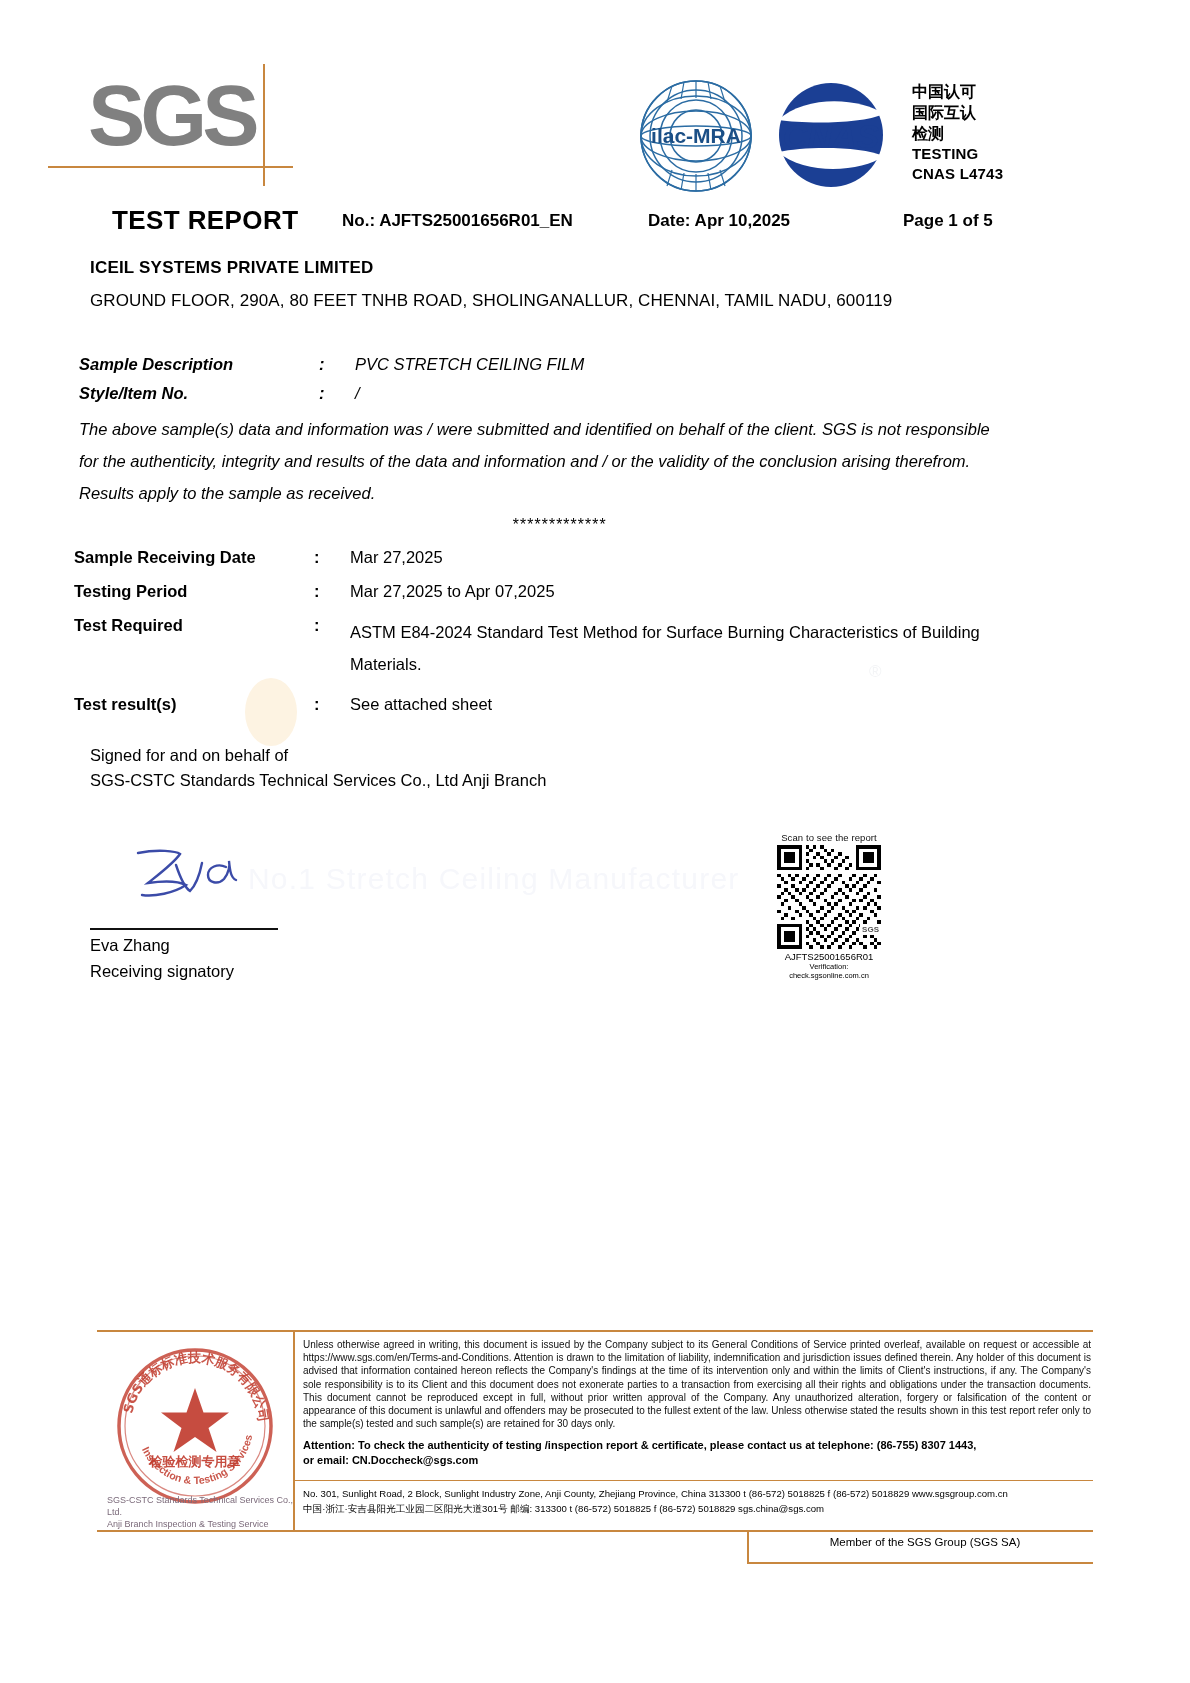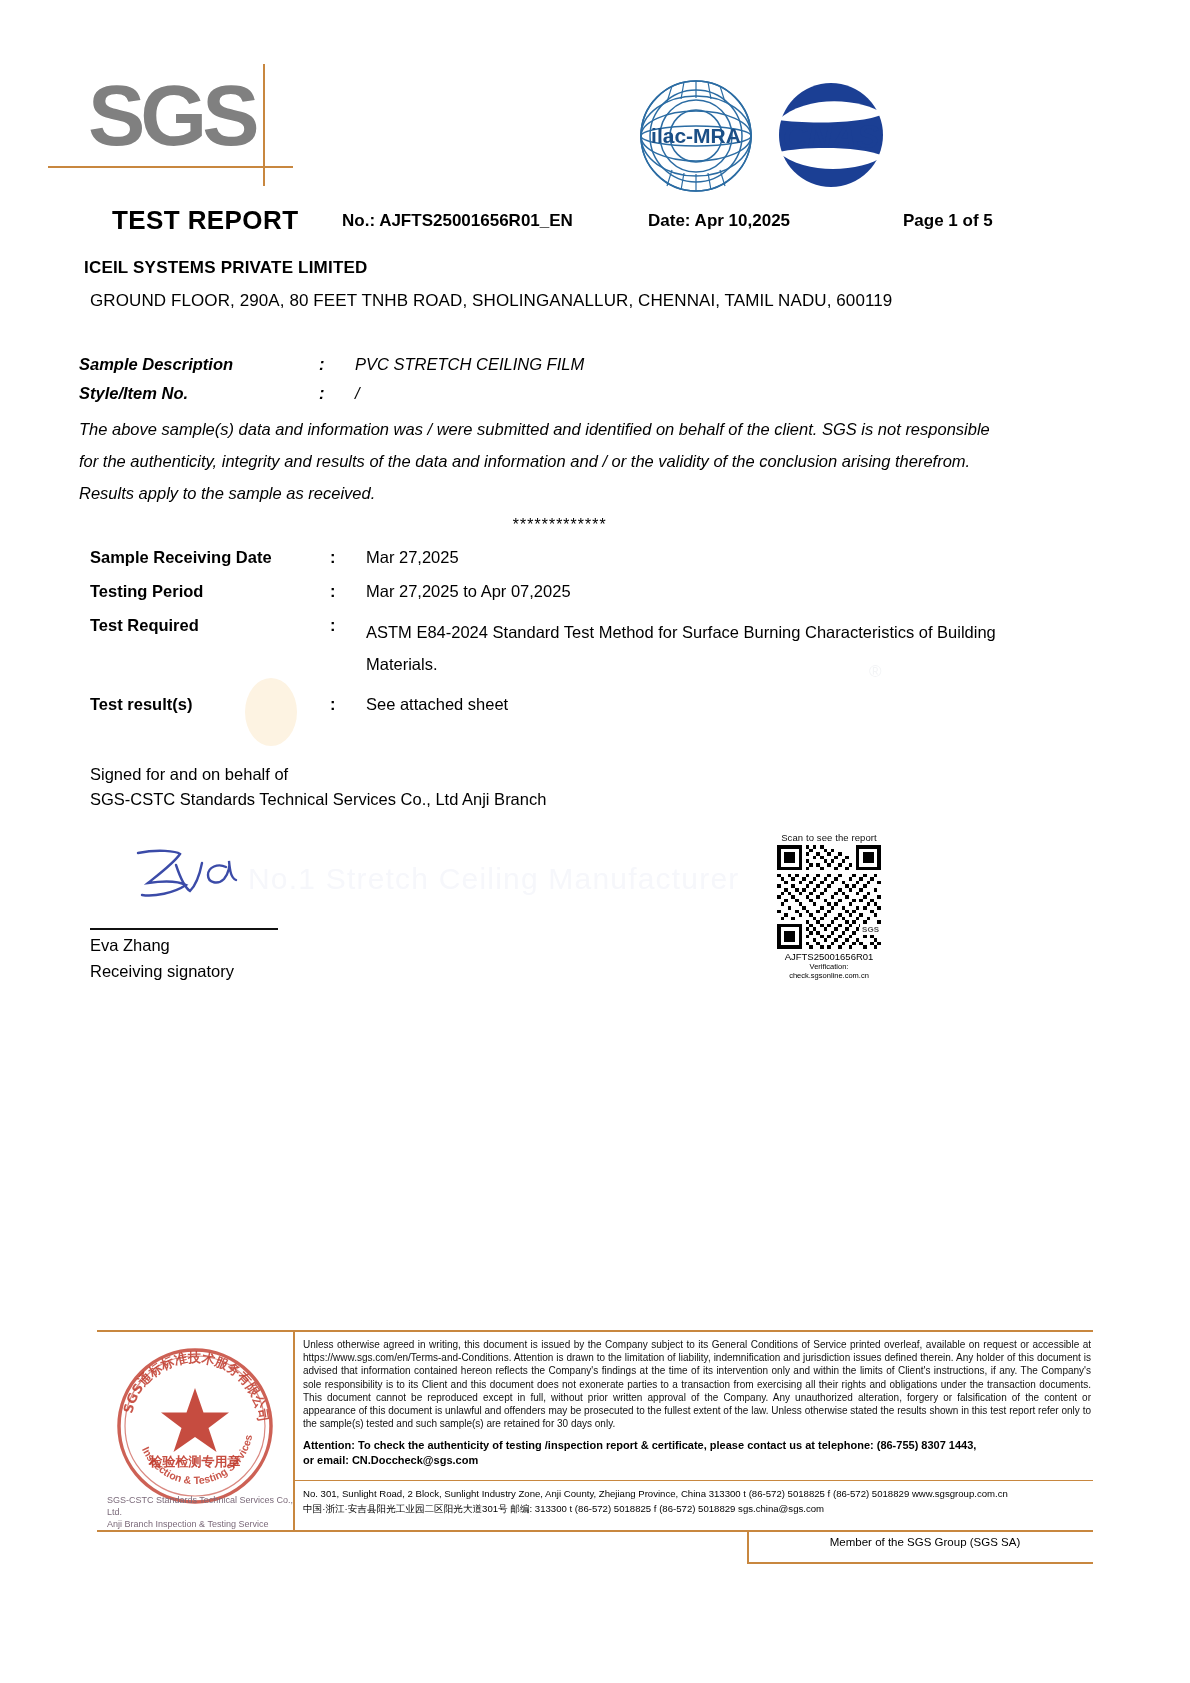--- a/index.html
+++ b/index.html
@@ -30,38 +30,38 @@
   .cnas-txt .en { font-size:15px; font-weight:700; display:block; letter-spacing:.2px;}
 
   
   .hdr { position:absolute; left:0; top:205px; width:1190px; z-index:2; }
   .hdr-title { position:absolute; left:112px; top:0; font-size:26px; font-weight:700; letter-spacing:.4px; }
   .hdr-no    { position:absolute; left:342px; top:6px; font-size:17px; font-weight:700; }
   .hdr-date  { position:absolute; left:648px; top:6px; font-size:17px; font-weight:700; }
   .hdr-page  { position:absolute; left:903px; top:6px; font-size:17px; font-weight:700; }
 
   
-  .client-name { position:absolute; left:84px; top:258px; font-size:17px; font-weight:700; letter-spacing:.2px; z-index:2;}
+  .client-name { position:absolute; left:90px; top:258px; font-size:17px; font-weight:700; letter-spacing:.2px; z-index:2;}
   .client-addr { position:absolute; left:90px; top:291px; font-size:17px; letter-spacing:.1px; z-index:2;}
 
   
   .fields { position:absolute; left:79px; top:355px; width:930px; z-index:2;font-style:italic; }
   .frow { display:flex; align-items:flex-start; margin-bottom:10px; }
   .flabel { width:240px; font-size:16.5px; font-weight:700; }
   .fcolon { width:36px; font-size:16.5px; font-weight:700; }
   .fval { font-size:16.5px; }
   .para { font-size:16.5px; line-height:1.95; margin-top:6px; }
   .stars { text-align:center; font-size:16px; letter-spacing:1px; margin:6px 0 8px 30px; }
 
-  .fields2 { position:absolute; left:90px; top:548px; width:930px; z-index:2; }
+  .fields2 { position:absolute; left:74px; top:548px; width:930px; z-index:2; }
   .fields2 .frow { margin-bottom:15px; }
   .fval-wrap { width:650px; font-size:16.5px; line-height:1.95; }
 
   
-  .sign { position:absolute; left:90px; top:765px; z-index:2; }
+  .sign { position:absolute; left:90px; top:746px; z-index:2; }
   .sign-line1 { font-size:16.5px; margin-bottom:6px; }
   .sign-line2 { font-size:16.5px; }
   .sig-img { position:absolute; left:130px; top:845px; width:120px; height:60px; z-index:3; }
   .sig-rule { position:absolute; left:90px; top:928px; width:188px; height:1.5px; background:#111; z-index:2;}
   .sign-name { position:absolute; left:90px; top:936px; font-size:16.5px; z-index:2;}
   .sign-role { position:absolute; left:90px; top:962px; font-size:16.5px; z-index:2;}
 
   
   .qrblock { position:absolute; left:766px; top:832px; width:126px; z-index:2; text-align:center; }
   .qr-cap { font-size:9.5px; color:#111; margin-bottom:2px; letter-spacing:.1px;}
@@ -141,20 +141,27 @@
 
   <div class="cnas">
     <svg width="130" height="110" viewBox="0 0 130 110">
       <circle cx="65" cy="55" r="52" fill="#1b3f94"></circle>
       <path d="M12 40 C40 14 95 18 118 34 C95 44 40 44 12 40 Z" fill="#ffffff"></path>
       <path d="M12 72 C40 96 95 92 118 76 C95 66 40 66 12 72 Z" fill="#ffffff"></path>
       <text x="65" y="68" text-anchor="middle" font-family="Liberation Sans, sans-serif" font-size="34" font-weight="700" font-style="italic" fill="#1b3f94">CNAS</text>
     </svg>
   </div>
 
+  <div class="cnas-txt">
+    <span class="cn">中国认可</span>
+    <span class="cn">国际互认</span>
+    <span class="cn">检测</span>
+    <span class="en">TESTING</span>
+    <span class="en">CNAS L4743</span>
+  </div>
 </div>
 
 <div class="hdr">
   <div class="hdr-title">TEST REPORT</div>
   <div class="hdr-no">No.: AJFTS25001656R01_EN</div>
   <div class="hdr-date">Date: Apr 10,2025</div>
   <div class="hdr-page">Page 1 of 5</div>
 </div>
 
 <div class="client-name">ICEIL SYSTEMS PRIVATE LIMITED</div>

